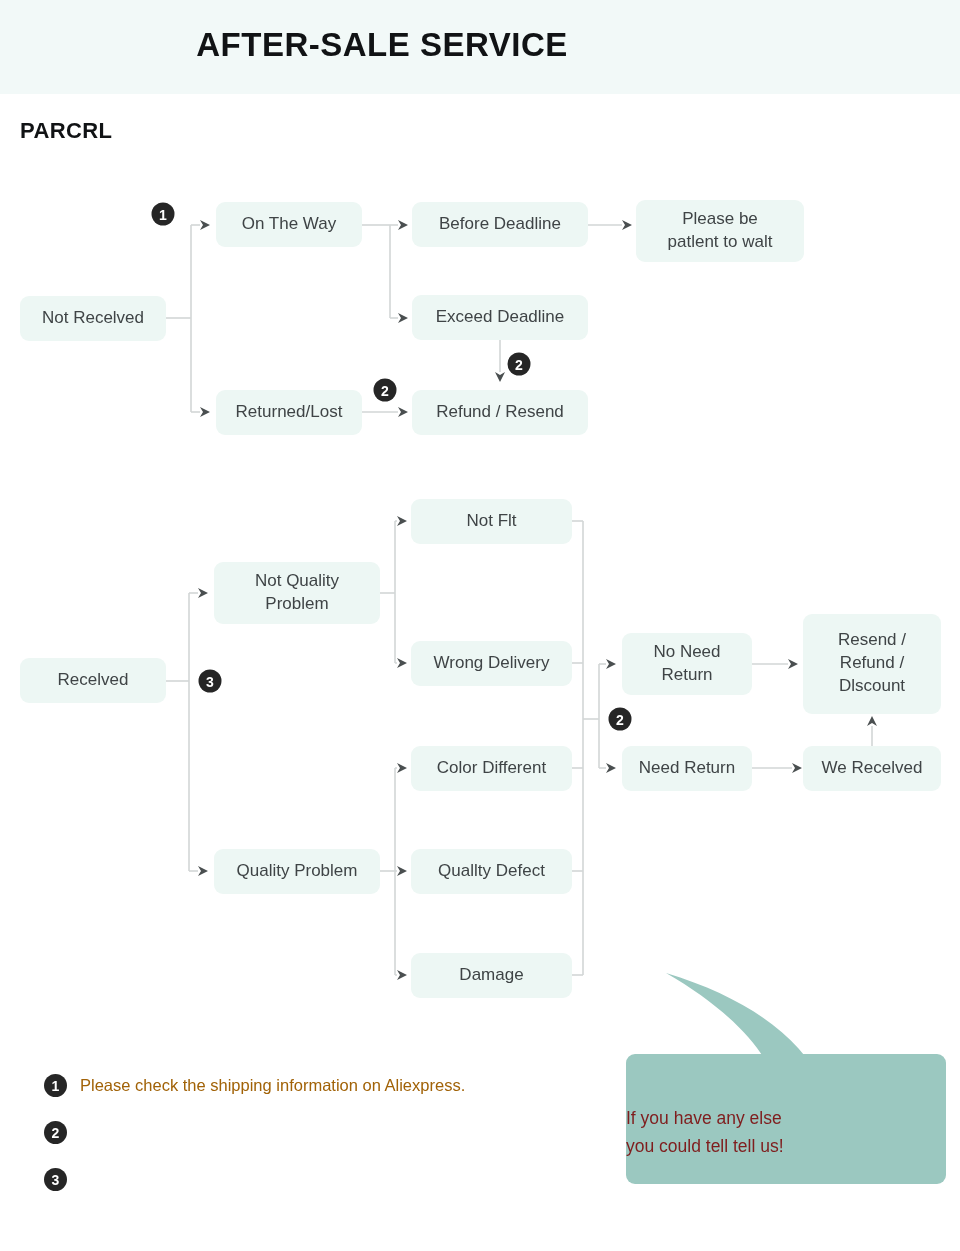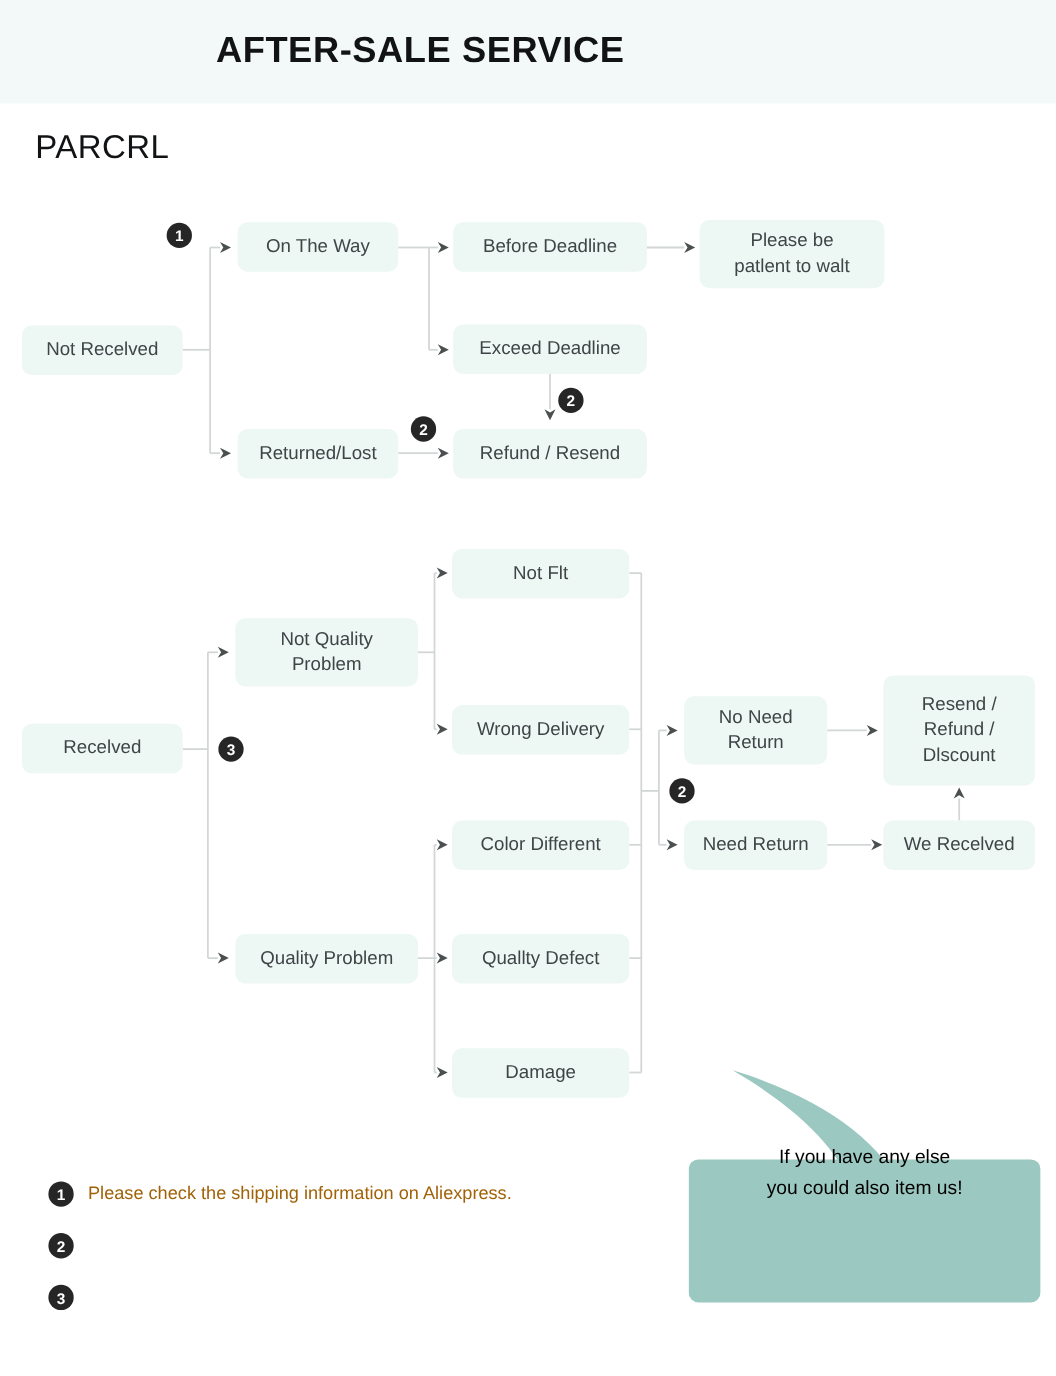--- a/index.html
+++ b/index.html
@@ -19,22 +19,22 @@
     background:#f2f9f8;
   }
   .header-title{
     position:absolute;left:0;top:26px;width:764px;
     text-align:center;
     font-size:33px;font-weight:700;letter-spacing:.5px;
     color:#111315;
     font-family:"Liberation Sans","DejaVu Sans",sans-serif;
   }
   .brand{
-    position:absolute;left:32px;top:118px;
-    font-size:30px;font-weight:400;letter-spacing:.4px;
+    position:absolute;left:20px;top:118px;
+    font-size:22px;font-weight:700;letter-spacing:.4px;
     color:#111315;
   }
 
   
   .flow-svg{position:absolute;left:0;top:0;width:960px;height:1251px;}
 
   .node-rect{fill:#edf7f4;}
   .node-text{
     font-family:"Liberation Sans","DejaVu Sans",sans-serif;
     font-size:17px;fill:#3f4446;
@@ -58,22 +58,22 @@
     font-size:14px;font-weight:700;
     display:flex;align-items:center;justify-content:center;
     flex:0 0 auto;margin-right:13px;
   }
   .note-text{font-size:16.5px;color:#a16207;white-space:nowrap;}
 
   
   .bubble-wrap{position:absolute;left:626px;top:962px;width:320px;height:230px;}
   .bubble-svg{position:absolute;left:0;top:0;width:320px;height:230px;}
   .bubble-lines{
-    position:absolute;left:626px;top:1037px;width:320px;
-    text-align:center;color:#000000;font-size:17.5px;line-height:28px;
+    position:absolute;left:626px;top:1104px;width:320px;
+    text-align:left;color:#7f1d1d;font-size:17.5px;line-height:28px;
   }
 </style>
 </head>
 <body>
 
 <div id="page">
 
   <div class="header-band"></div>
   <div class="header-title">AFTER-SALE SERVICE</div>
   <div class="brand">PARCRL</div>
@@ -289,16 +289,16 @@
     </div>
 
   <div class="bubble-wrap">
     <svg class="bubble-svg" viewBox="0 0 320 230">
       <path d="M40,11 C120,35 175,75 196,122 L150,122 C140,88 104,48 40,11 Z" fill="#9bc8c0"></path>
       <rect x="0" y="92" width="320" height="130" rx="9" ry="9" fill="#9bc8c0"></rect>
     </svg>
   </div>
   <div class="bubble-lines" id="bubble-lines">
       <div>If you have any else</div>
-      <div>you could also item us!</div>
+      <div>you could tell tell us!</div>
     </div>
 
 </div>
 
 </body></html>

